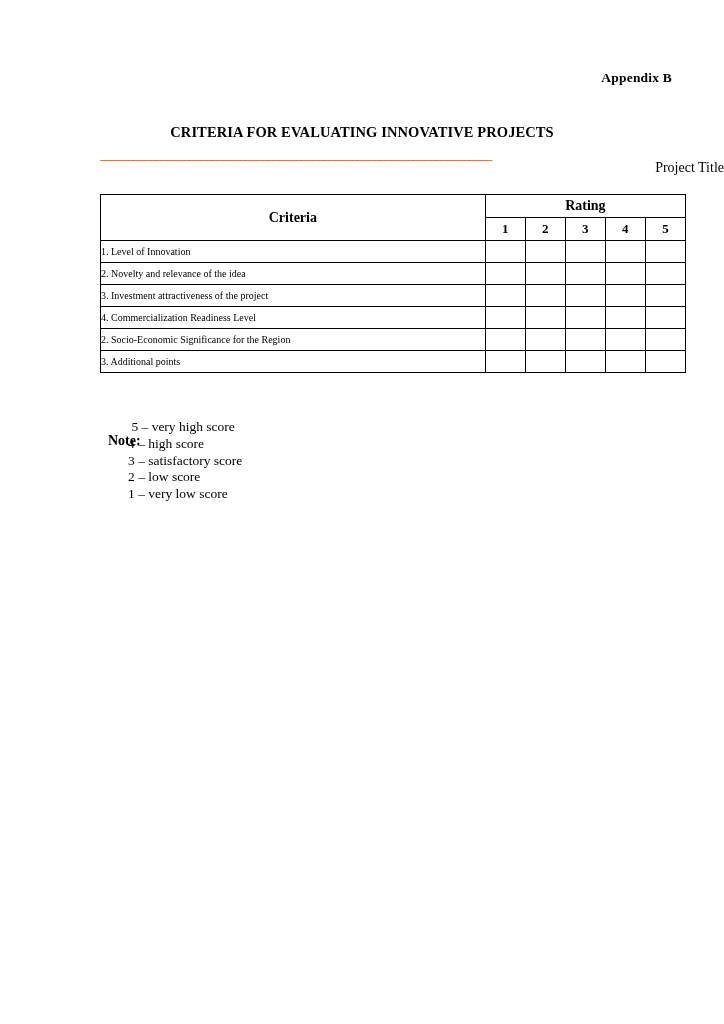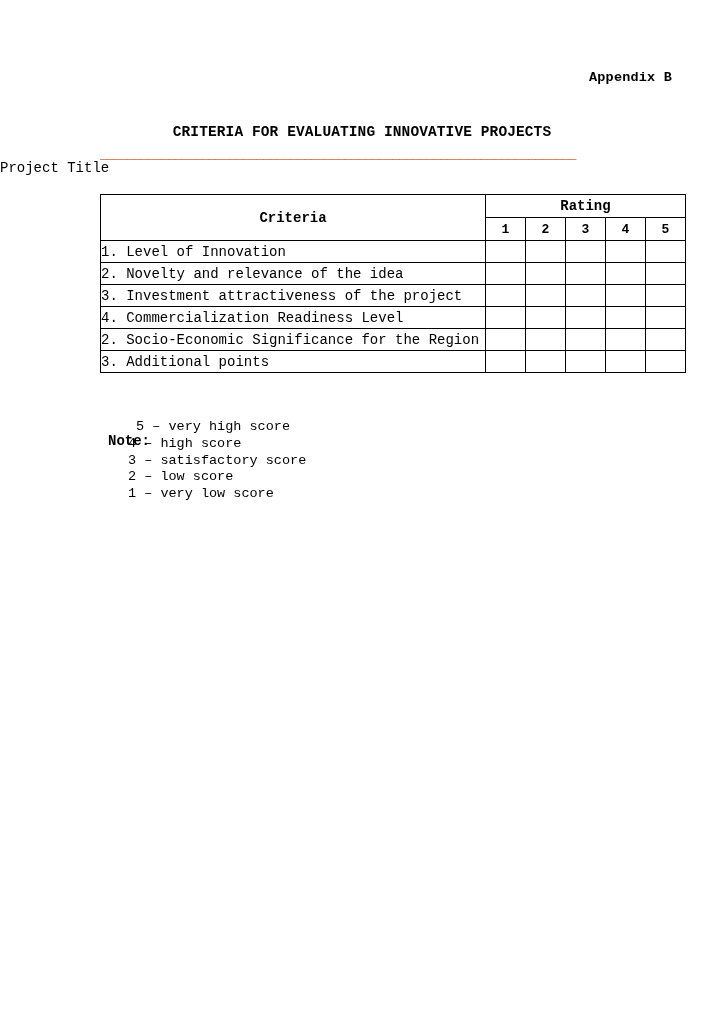--- a/index.html
+++ b/index.html
@@ -14,21 +14,20 @@
     color: #000000;
     position: relative;
     overflow: hidden;
   }
   .page {
     width: 724px;
     height: 1024px;
     box-sizing: border-box;
     padding: 0;
     position: relative;
-    font-family: Liberation Mono, monospace;
   }
   .appendix-line {
     position: absolute;
     top: 70px;
     right: 52px;
     font-size: 13.5px;
     font-weight: bold;
     letter-spacing: 0.2px;
   }
   .doc-title {
@@ -51,21 +50,21 @@
     color: #c2410c;
     white-space: nowrap;
     overflow: hidden;
     line-height: 14px;
   }
   .project-title {
     position: absolute;
     top: 160px;
     left: 0;
     width: 724px;
-    text-align: left;
+    text-align: right;
     font-size: 14px;
   }
   table.criteria {
     position: absolute;
     top: 194px;
     left: 100px;
     width: 586px;
     border-collapse: collapse;
     font-size: 13.5px;
   }
@@ -91,21 +90,21 @@
   th.rating-num {
     text-align: center;
     font-weight: bold;
     font-size: 13px;
     height: 22px;
     width: 39.5px;
   }
   td.criterion {
     height: 21px;
     padding-left: 4px;
-    font-size: 14px;
+    font-size: 10px;
     text-align: left;
   }
   td.score-cell {
     height: 21px;
     width: 39.5px;
   }
   .note-label {
     position: absolute;
     top: 385px;
     left: 108px;

